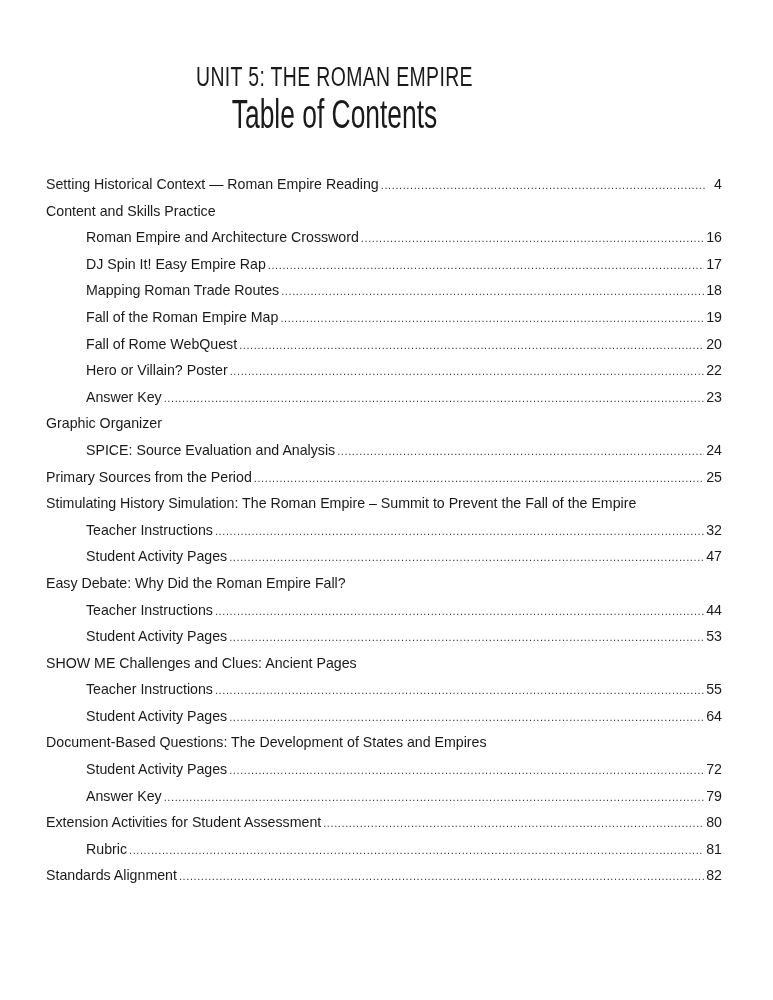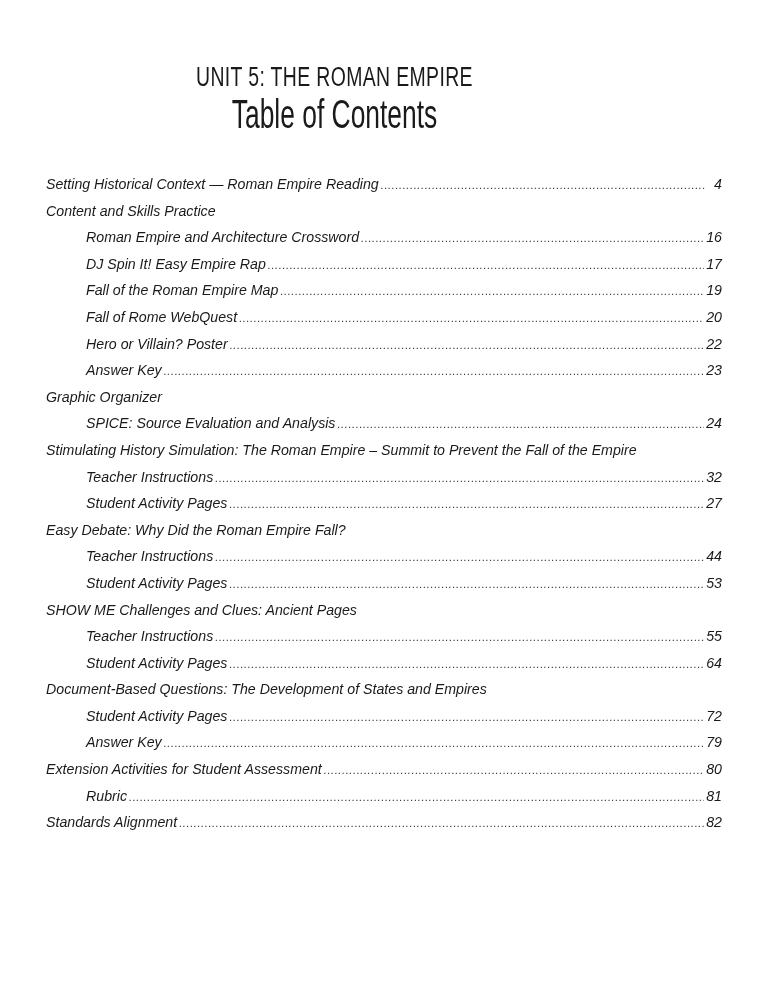--- a/index.html
+++ b/index.html
@@ -5,21 +5,21 @@
   html, body { margin:0; padding:0; background:#ffffff; }
   body { width:773px; height:1000px; position:relative; overflow:hidden;
          font-family:"Liberation Sans", sans-serif; color:#1a1a1a; }
   .header { position:absolute; top:62px; left:0; width:669px; text-align:center; }
   .unit-title { font-family:"Liberation Sans Narrow","Liberation Sans", sans-serif;
         font-size:27px; letter-spacing:0.5px; line-height:30px;
         transform:scaleX(0.72); transform-origin:center; display:block; }
   .toc-title { font-family:"Liberation Sans", sans-serif; font-size:40px; line-height:42px;
         transform:scaleX(0.66); transform-origin:center; display:block; margin-top:1px; }
   .toc { position:absolute; top:176px; left:46px; width:676px; }
-  .row { display:flex; align-items:baseline; height:26.6px; font-size:14.2px; white-space:nowrap;font-style:italic; }
+  .row { display:flex; align-items:baseline; height:26.6px; font-size:14.2px; white-space:nowrap; }
   .row.sub { padding-left:40px;justify-content:center; }
   .label { flex:0 0 auto; }
   .dots { flex:1 1 auto; overflow:hidden; margin:0 2px; color:#333; letter-spacing:0.6px; font-size:11px; }
   .dots::after { content:"........................................................................................................................................................................................................................................"; }
   .page { flex:0 0 auto; text-align:right; min-width:14px; }
 </style>
 </head>
 <body>
 
 <div class="header">
@@ -40,20 +40,25 @@
       <span class="label">Roman Empire and Architecture Crossword</span>
       <span class="dots"></span>
       <span class="page">16</span>
     </div>
     <div class="row sub">
       <span class="label">DJ Spin It! Easy Empire Rap</span>
       <span class="dots"></span>
       <span class="page">17</span>
     </div>
     <div class="row sub">
+      <span class="label">Mapping Roman Trade Routes</span>
+      <span class="dots"></span>
+      <span class="page">18</span>
+    </div>
+    <div class="row sub">
       <span class="label">Fall of the Roman Empire Map</span>
       <span class="dots"></span>
       <span class="page">19</span>
     </div>
     <div class="row sub">
       <span class="label">Fall of Rome WebQuest</span>
       <span class="dots"></span>
       <span class="page">20</span>
     </div>
     <div class="row sub">
@@ -68,31 +73,36 @@
     </div>
     <div class="row">
       <span class="label">Graphic Organizer</span>
     </div>
     <div class="row sub">
       <span class="label">SPICE: Source Evaluation and Analysis</span>
       <span class="dots"></span>
       <span class="page">24</span>
     </div>
     <div class="row">
+      <span class="label">Primary Sources from the Period</span>
+      <span class="dots"></span>
+      <span class="page">25</span>
+    </div>
+    <div class="row">
       <span class="label">Stimulating History Simulation: The Roman Empire – Summit to Prevent the Fall of the Empire</span>
     </div>
     <div class="row sub">
       <span class="label">Teacher Instructions</span>
       <span class="dots"></span>
       <span class="page">32</span>
     </div>
     <div class="row sub">
       <span class="label">Student Activity Pages</span>
       <span class="dots"></span>
-      <span class="page">27</span>
+      <span class="page">47</span>
     </div>
     <div class="row">
       <span class="label">Easy Debate: Why Did the Roman Empire Fall?</span>
     </div>
     <div class="row sub">
       <span class="label">Teacher Instructions</span>
       <span class="dots"></span>
       <span class="page">44</span>
     </div>
     <div class="row sub">

